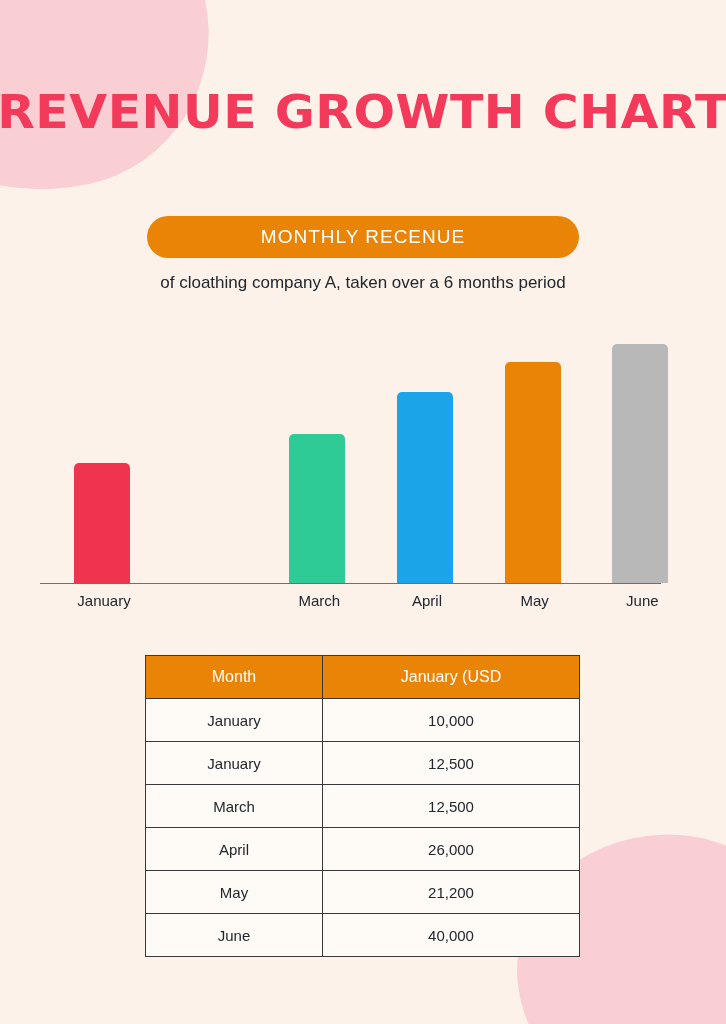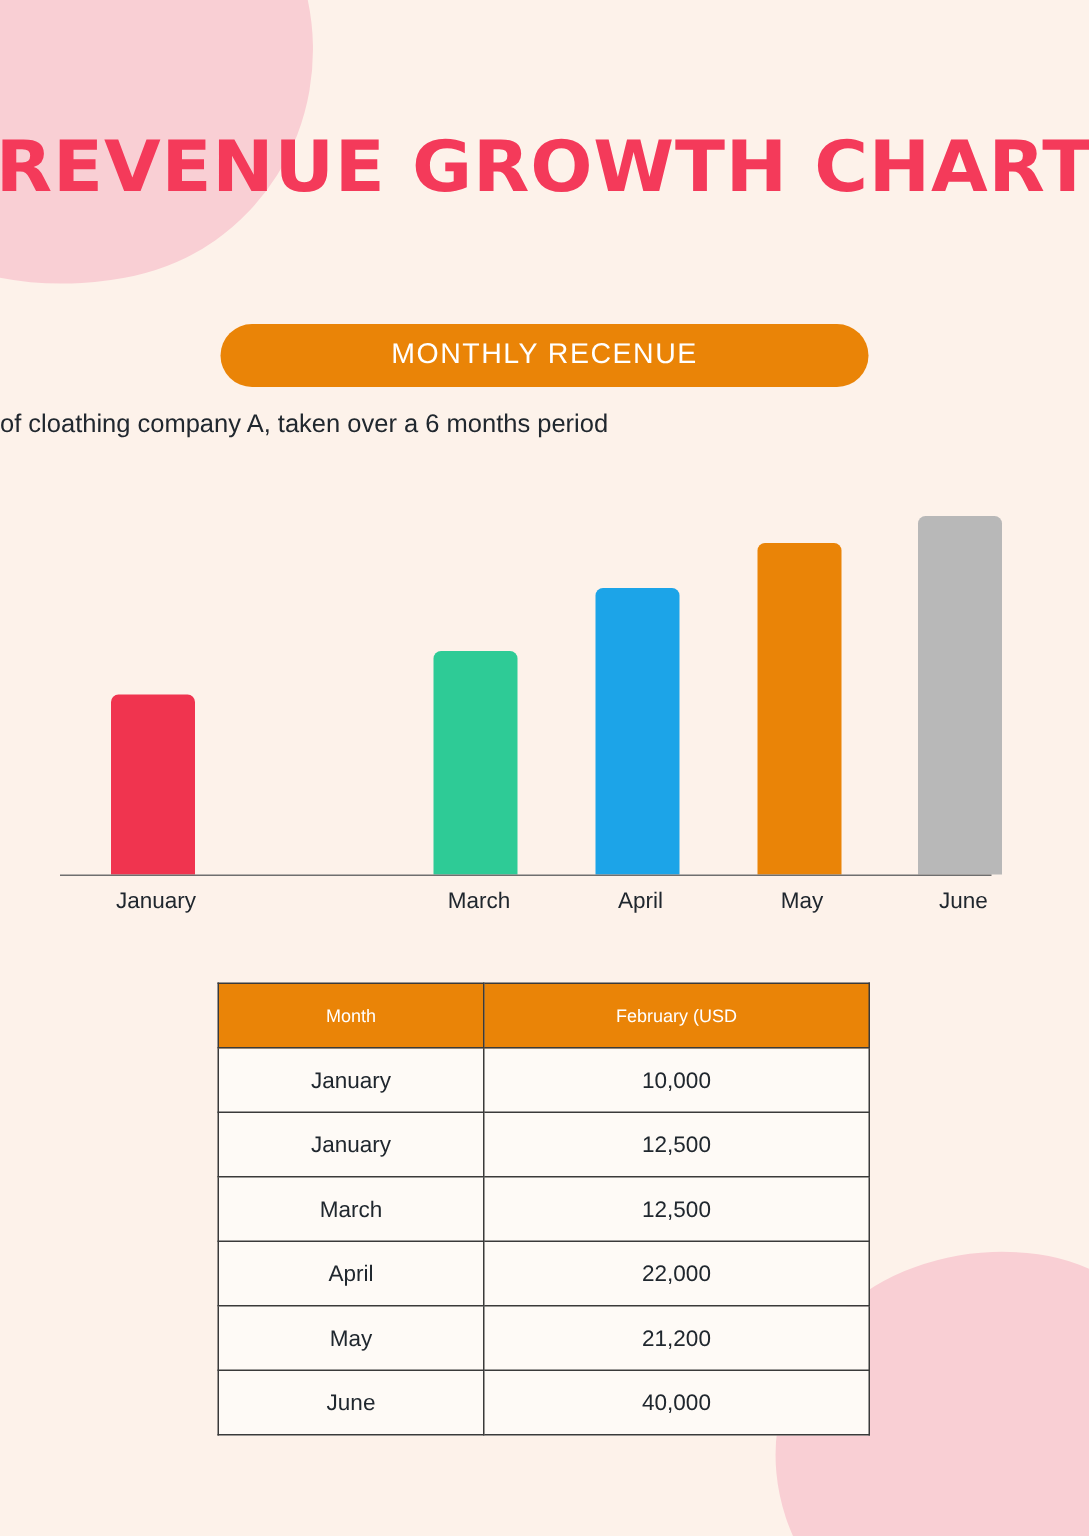--- a/index.html
+++ b/index.html
@@ -70,20 +70,21 @@
     letter-spacing: 1px;
     display: flex;
     align-items: center;
     justify-content: center;
   }
   .description {
     position: absolute;
     top: 273px;
     left: 0;
     width: 726px;
+    text-align: center;
     font-size: 17px;
     color: #20272e;
   }
   
   .chart {
     position: absolute;
     left: 40px;
     top: 320px;
     width: 646px;
     height: 300px;
@@ -140,21 +141,21 @@
     border: 1px solid #3a3a3a;
     height: 43px;
     text-align: center;
     font-size: 15px;
     color: #20272e;
     font-weight: normal;
   }
   thead th {
     background: #ea8407;
     color: #ffffff;
-    font-size: 12px;
+    font-size: 16px;
   }
   tbody td { background: #fefaf6; }
   col.c1 { width: 177px; }
   col.c2 { width: 257px; }
 </style>
 </head>
 <body>
 
 <div class="page">
   <div class="blob-top"></div>
@@ -197,39 +198,39 @@
 
     <div class="table-wrap">
       <table>
         <colgroup>
             <col class="c1">
             <col class="c2">
           </colgroup>
         <thead>
           <tr>
             <th>Month</th>
-            <th>February (USD</th>
+            <th>January (USD</th>
           </tr>
         </thead>
         <tbody id="tbody">
             <tr>
               <td>January</td>
               <td>10,000</td>
             </tr>
             <tr>
               <td>January</td>
               <td>12,500</td>
             </tr>
             <tr>
               <td>March</td>
               <td>12,500</td>
             </tr>
             <tr>
               <td>April</td>
-              <td>22,000</td>
+              <td>26,000</td>
             </tr>
             <tr>
               <td>May</td>
               <td>21,200</td>
             </tr>
             <tr>
               <td>June</td>
               <td>40,000</td>
             </tr>
           </tbody>

